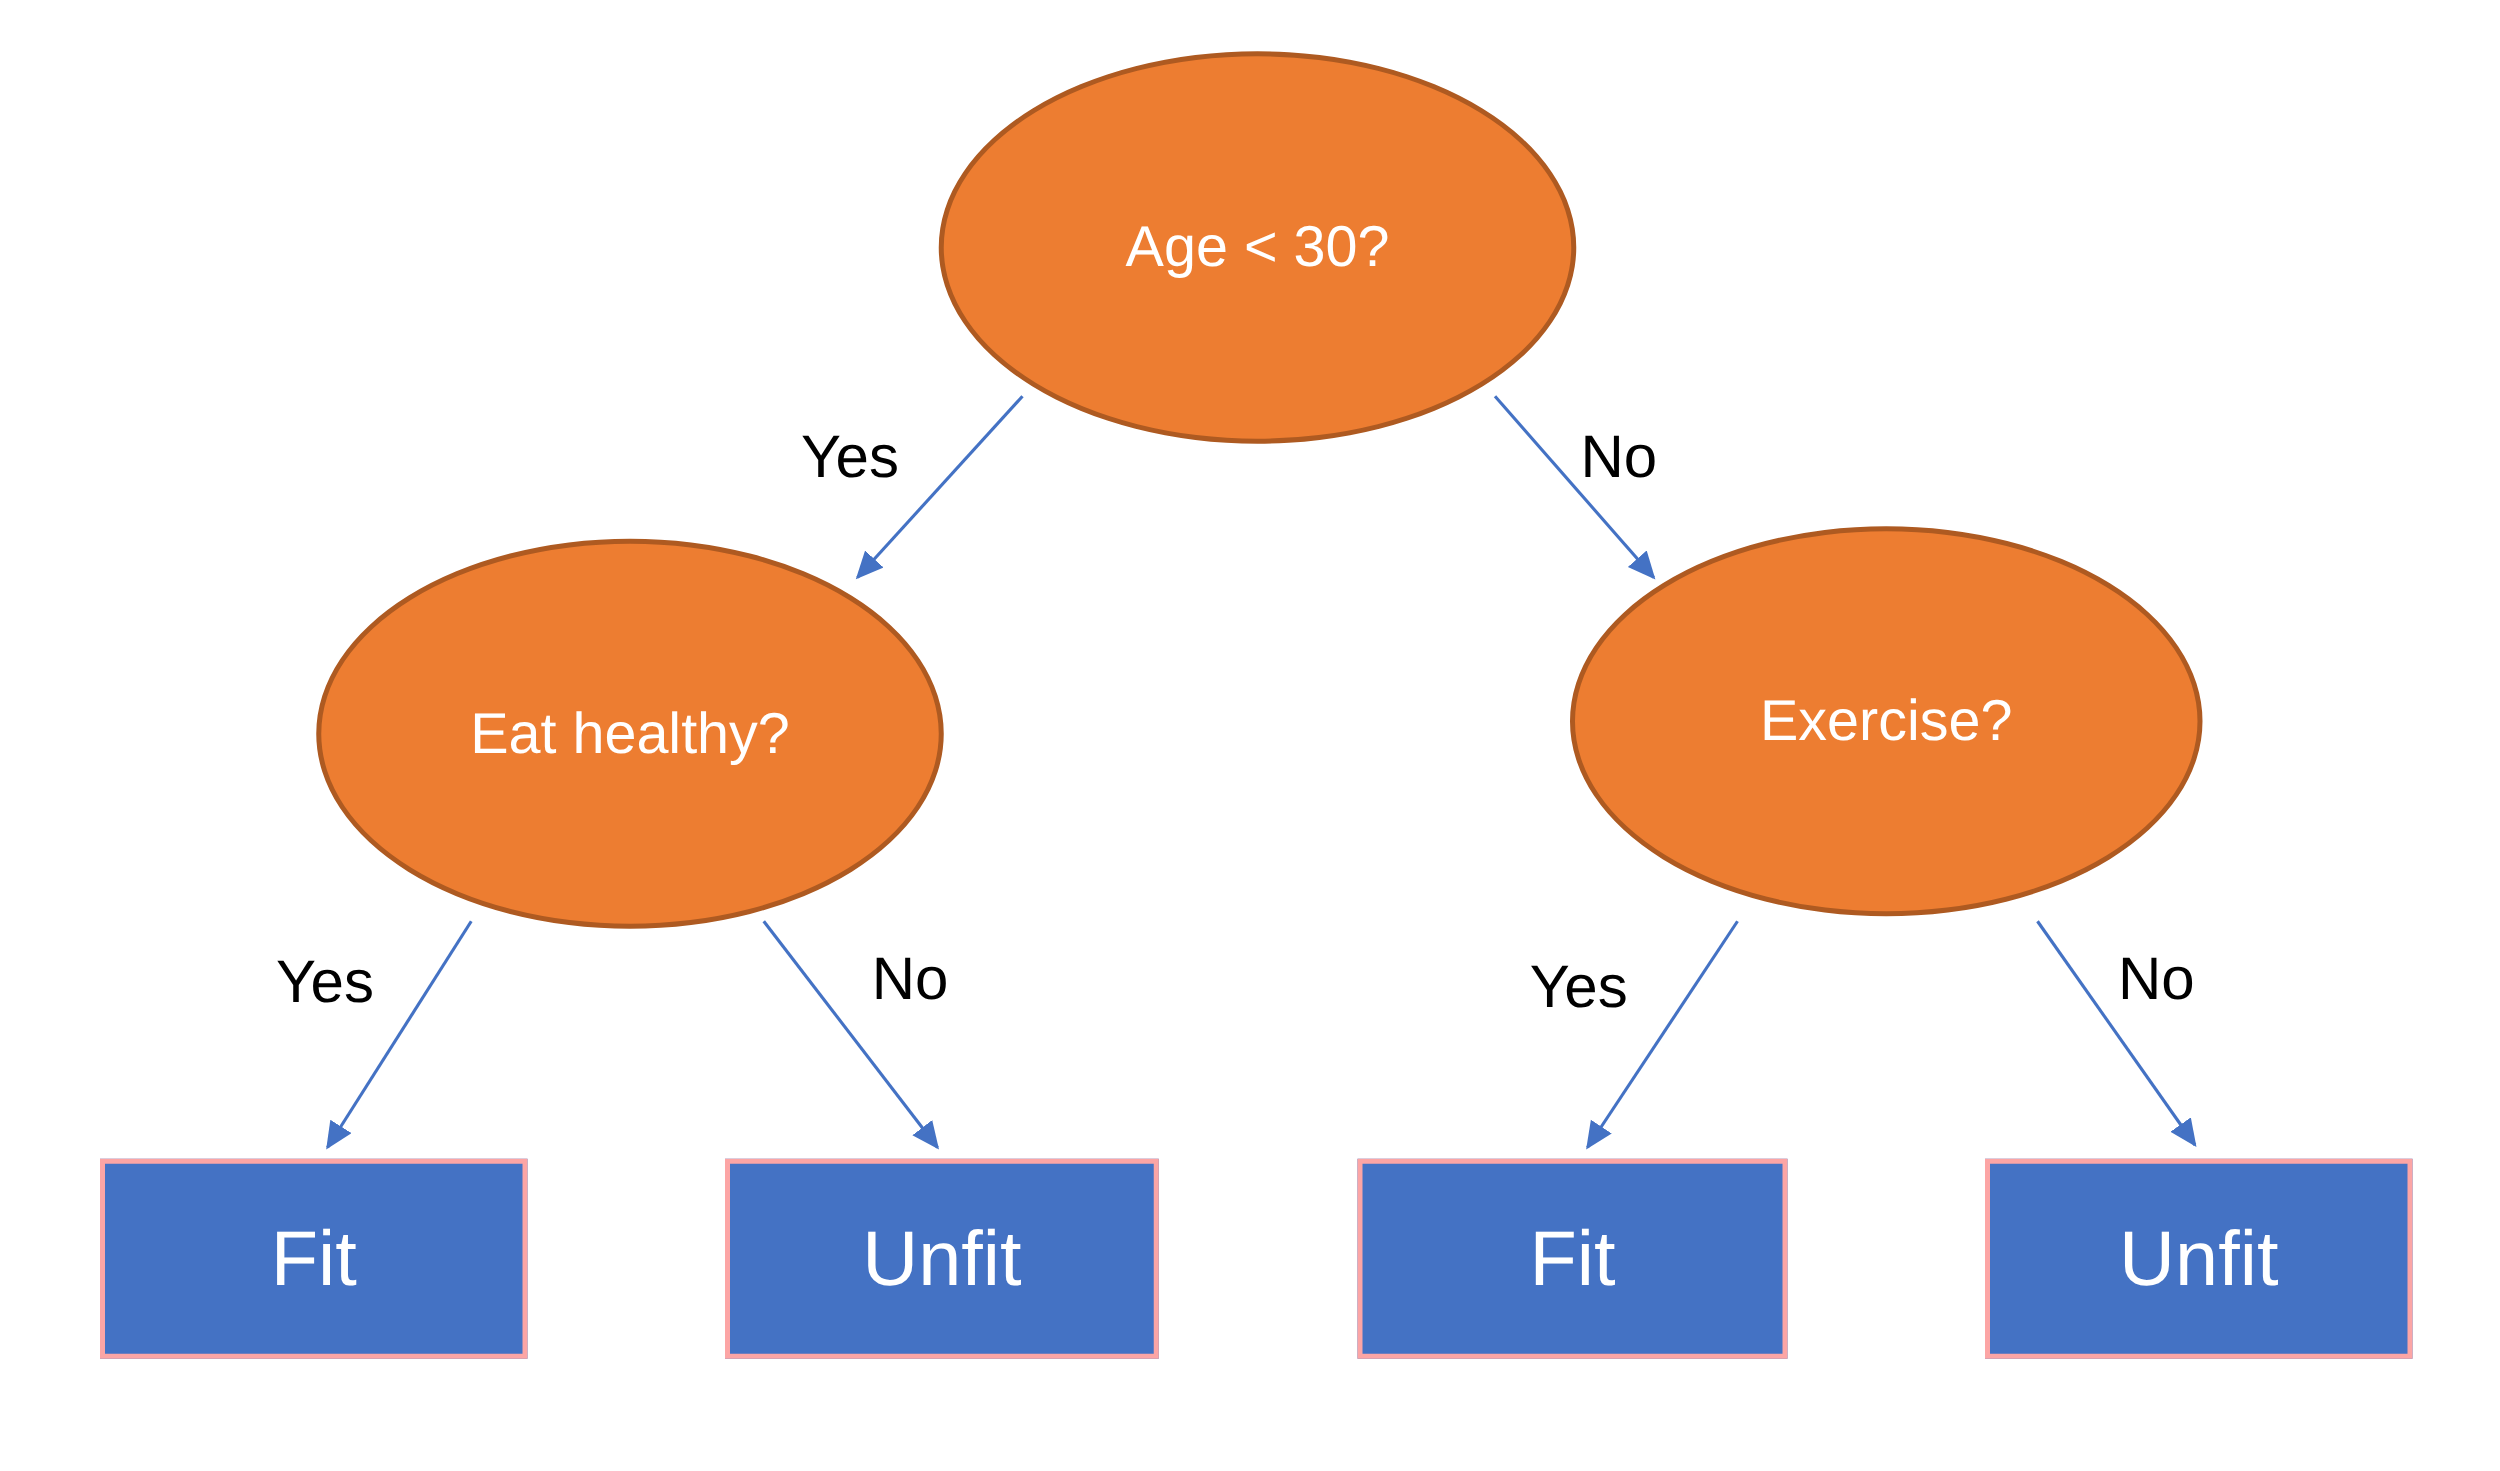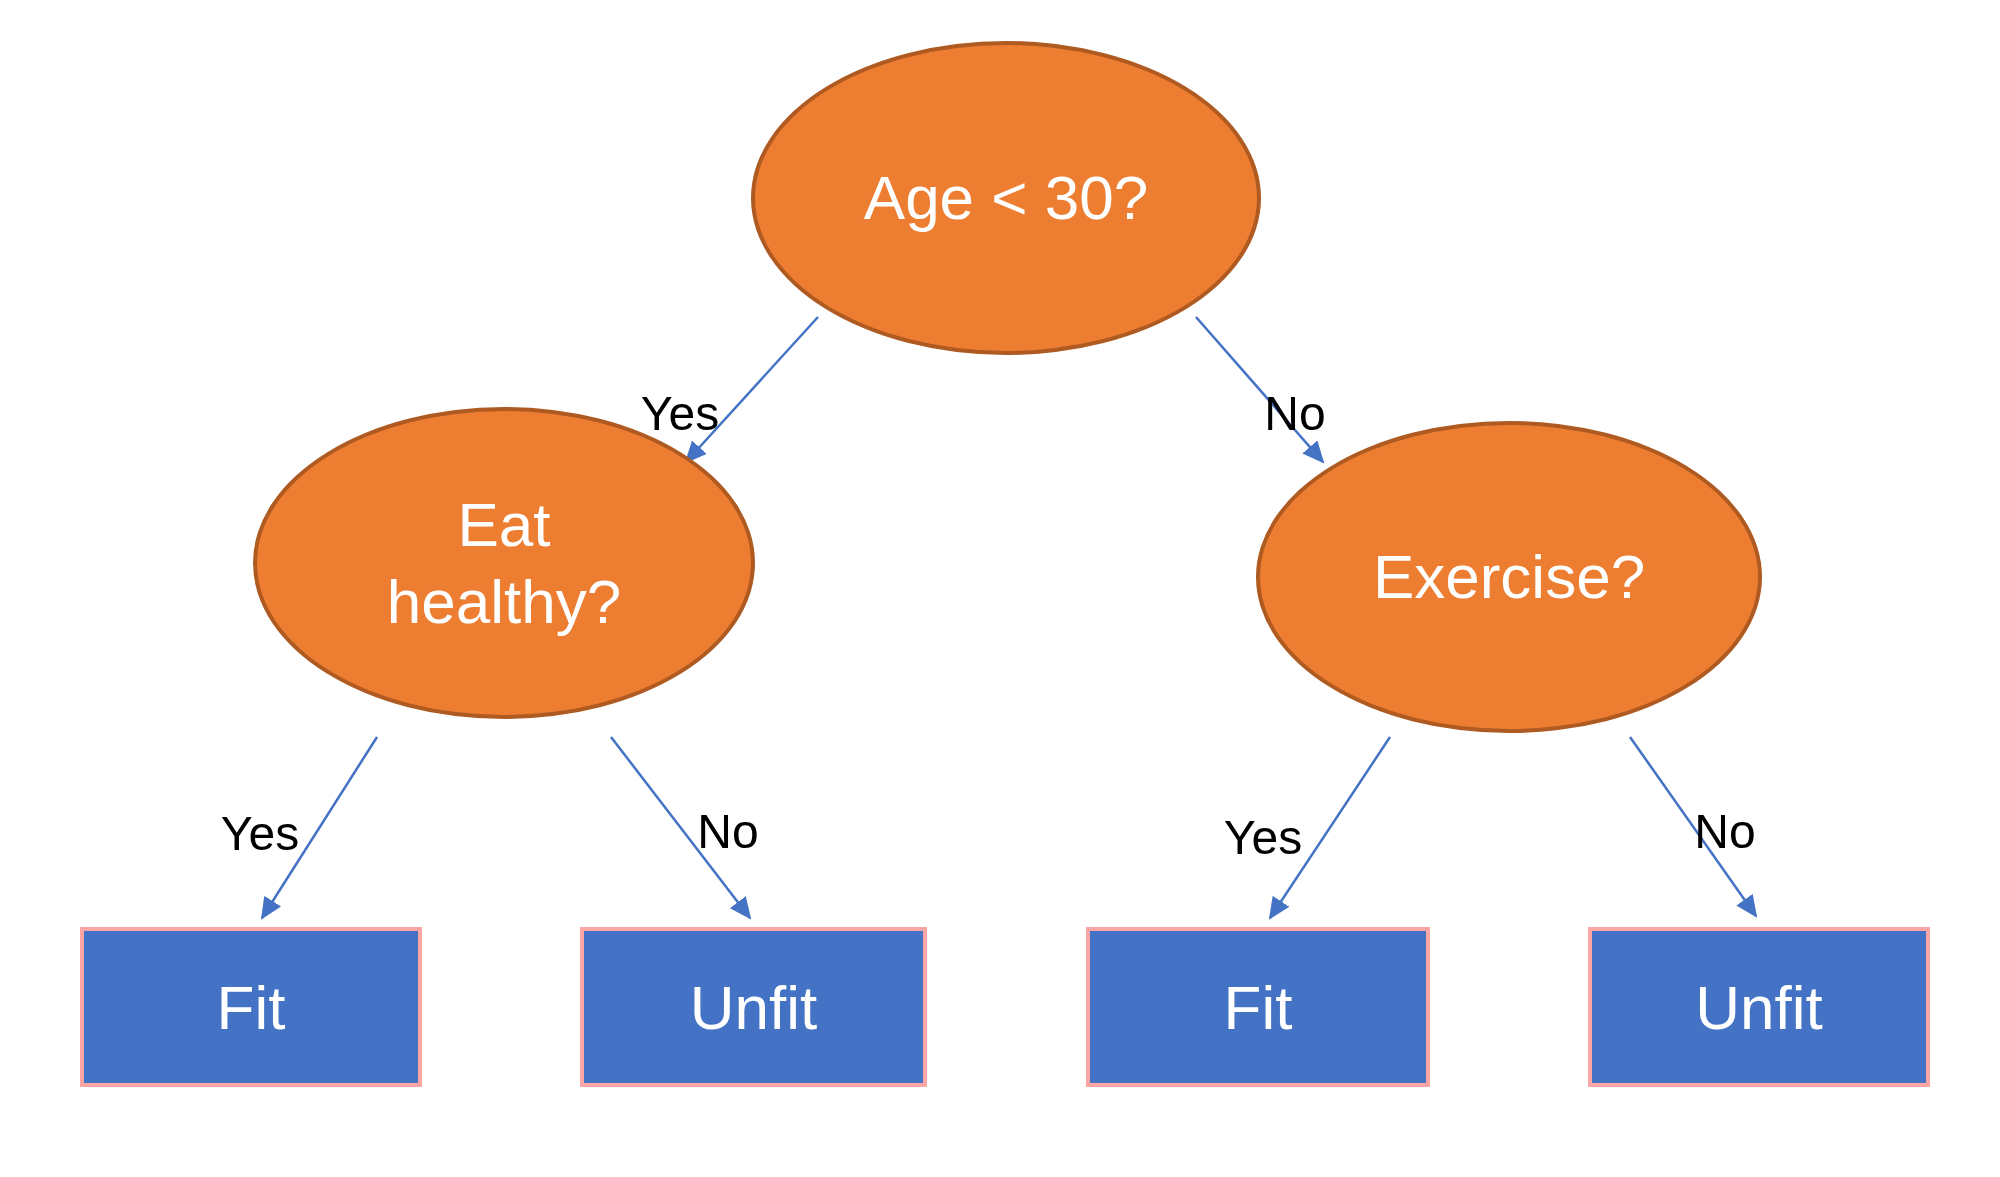--- a/index.html
+++ b/index.html
@@ -28,38 +28,37 @@
     align-items: center;
     justify-content: center;
     text-align: center;
     box-sizing: border-box;
     color: #ffffff;
   }
   .decision {
     border-radius: 50%;
     background: #ED7D31;
     border: 4px solid #AE5A21;
-    font-size: 62px;
+    font-size: 46px;
     line-height: 1.25;
   }
   .decision .node-text {
     max-width: 330px;
   }
   .leaf {
     background: #4472C4;
     border: 4px solid #fca5a5;
     font-size: 62px;
   }
   .edge-label {
     position: absolute;
     transform: translate(-50%, -50%);
     color: #000000;
     font-size: 48px;
     white-space: nowrap;
-    margin-top: 47px;
   }
 </style>
 </head>
 <body>
 
 <div class="canvas">
 
   <svg class="arrow-layer" viewBox="0 0 2000 1177" xmlns="http://www.w3.org/2000/svg">
     <defs>
       <marker id="arrowhead" markerUnits="userSpaceOnUse" markerWidth="30" markerHeight="24" refX="20" refY="10" orient="auto">
@@ -71,21 +70,21 @@
     <line x1="377" y1="737" x2="262" y2="918" stroke="#4472C4" stroke-width="2.5" marker-end="url(#arrowhead)"></line>
     <line x1="611" y1="737" x2="750" y2="918" stroke="#4472C4" stroke-width="2.5" marker-end="url(#arrowhead)"></line>
     <line x1="1390" y1="737" x2="1270" y2="918" stroke="#4472C4" stroke-width="2.5" marker-end="url(#arrowhead)"></line>
     <line x1="1630" y1="737" x2="1756" y2="916" stroke="#4472C4" stroke-width="2.5" marker-end="url(#arrowhead)"></line>
   </svg>
 
   <div class="node decision" style="left:751px; top:41px; width:510px; height:314px;">
     <span class="node-text">Age &lt; 30?</span>
   </div>
 
-  <div class="node decision" style="left:253px; top:407px; width:502px; height:312px;">
+  <div class="node decision" style="left:253px; top:431px; width:502px; height:312px;">
     <span class="node-text">Eat healthy?</span>
   </div>
 
   <div class="node decision" style="left:1256px; top:421px; width:506px; height:312px;">
     <span class="node-text">Exercise?</span>
   </div>
 
   <div class="node leaf" style="left:80px; top:927px; width:342px; height:160px;">
     <span>Fit</span>
   </div>

